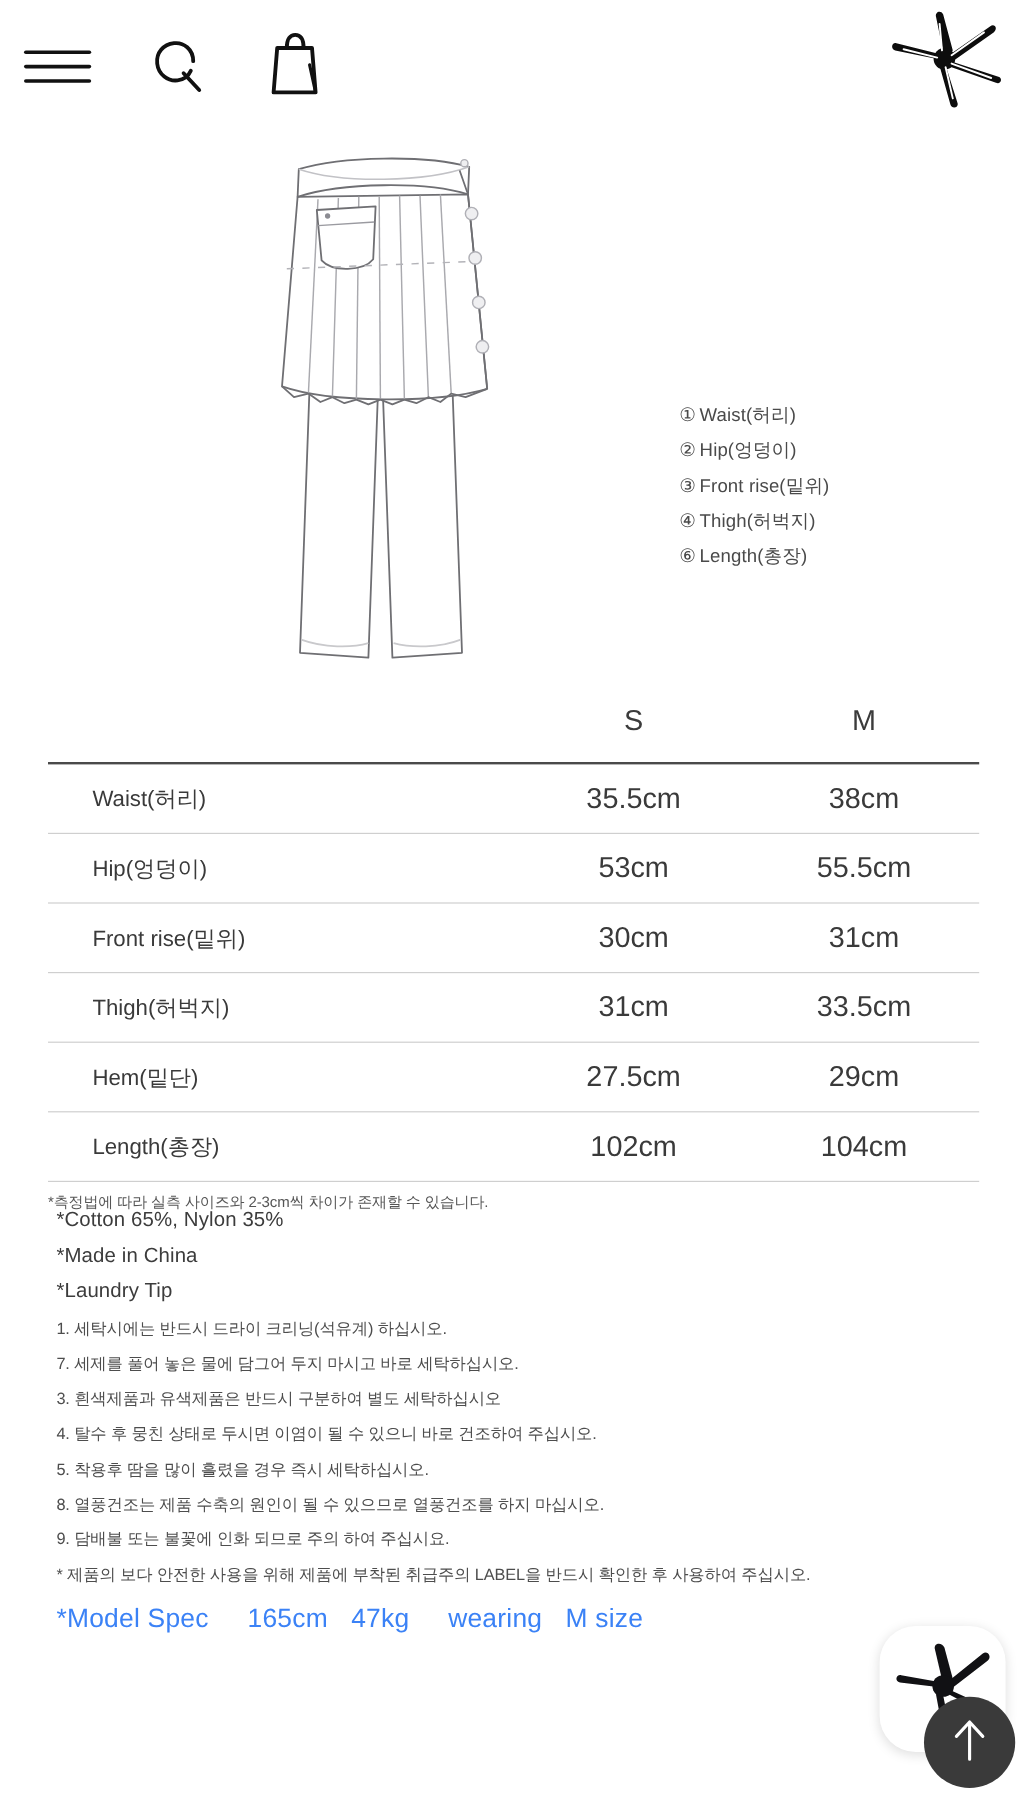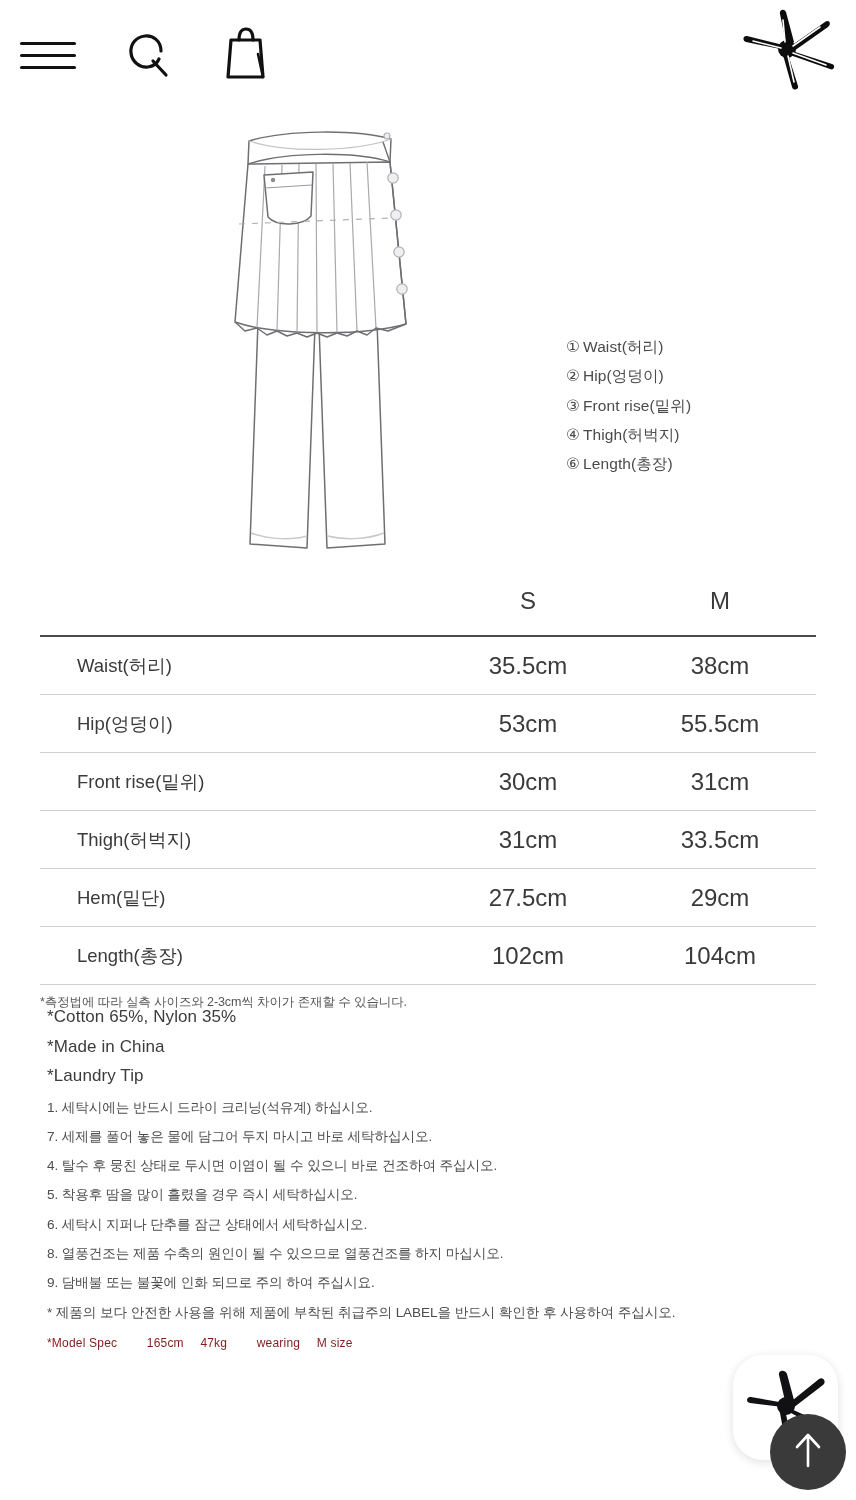--- a/index.html
+++ b/index.html
@@ -107,21 +107,21 @@
     font-size: 17px; color: #3c3c3c; line-height: 29.5px;
     letter-spacing: .1px;
   }
   .tips { margin-top: 2px; }
   .tip {
     font-size: 13.6px; color: #4d4d4d; line-height: 29.3px;
     letter-spacing: -.1px;
   }
   .model-spec {
     margin-top: 9px;
-    font-size: 12px; color: #7f1d1d; letter-spacing: .2px;
+    font-size: 22px; color: #3b82f6; letter-spacing: .2px;
   }
   .model-spec .gap { display: inline-block; width: 13px; }
 
   
   .chat-bubble {
     position: absolute; right: 18px; bottom: 40px;
     width: 105px; height: 105px;
     background: #ffffff; border-radius: 30px;
     box-shadow: 0 2px 10px rgba(0,0,0,.13);
     display: flex; align-items: center; justify-content: center;
@@ -301,23 +301,23 @@
 </div>
 
 <div class="info">
   <div class="info-strong">*Cotton 65%, Nylon 35%</div>
   <div class="info-strong">*Made in China</div>
   <div class="info-strong">*Laundry Tip</div>
 
   <div class="tips">
     <div class="tip">1. 세탁시에는 반드시 드라이 크리닝(석유계) 하십시오.</div>
     <div class="tip">7. 세제를 풀어 놓은 물에 담그어 두지 마시고 바로 세탁하십시오.</div>
+    <div class="tip">3. 흰색제품과 유색제품은 반드시 구분하여 별도 세탁하십시오</div>
     <div class="tip">4. 탈수 후 뭉친 상태로 두시면 이염이 될 수 있으니 바로 건조하여 주십시오.</div>
     <div class="tip">5. 착용후 땀을 많이 흘렸을 경우 즉시 세탁하십시오.</div>
-    <div class="tip">6. 세탁시 지퍼나 단추를 잠근 상태에서 세탁하십시오.</div>
     <div class="tip">8. 열풍건조는 제품 수축의 원인이 될 수 있으므로 열풍건조를 하지 마십시오.</div>
     <div class="tip">9. 담배불 또는 불꽃에 인화 되므로 주의 하여 주십시요.</div>
     <div class="tip">* 제품의 보다 안전한 사용을 위해 제품에 부착된 취급주의 LABEL을 반드시 확인한 후 사용하여 주십시오.</div>
   </div>
 
   <div class="model-spec">
     <span>*Model Spec</span><span class="gap"></span><span class="gap"></span>
     <span>165cm</span><span class="gap"></span>
     <span>47kg</span><span class="gap"></span><span class="gap"></span>
     <span>wearing</span><span class="gap"></span>

